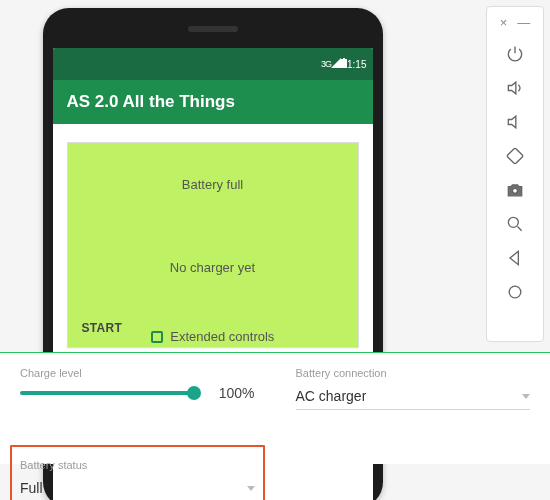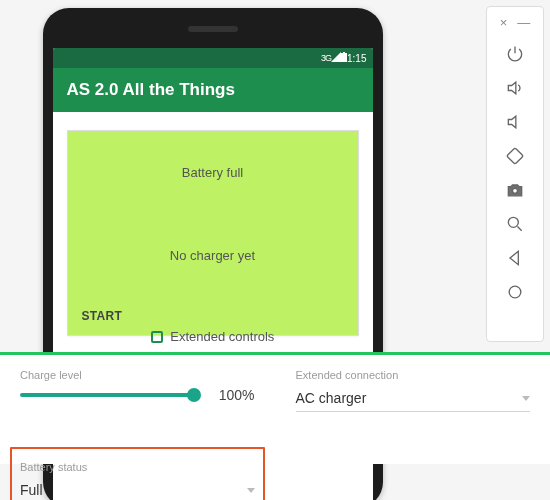--- a/index.html
+++ b/index.html
@@ -43,21 +43,21 @@
       border-radius: 3px;
     }
     .screen {
       background: #fff;
       width: 100%;
       height: 100%;
       border-radius: 2px;
       overflow: hidden;
     }
     .statusbar {
-      height: 20px;
+      height: 32px;
       background: #1b6b42;
       color: #fff;
       font-size: 10px;
       display: flex;
       justify-content: flex-end;
       align-items: center;
       gap: 0;
       padding: 0 6px;
     }
     .statusbar .sig { font-size: 9px; letter-spacing: -1px; }
@@ -150,21 +150,21 @@
       cursor: pointer;
     }
     .tbtn svg { width: 20px; height: 20px; stroke: #666; fill: none; stroke-width: 1.6; }
     .tbtn.camera svg { fill: #6f6f6f; }
     .tbtn.rotate svg { fill: none; }
 
     
     .panel {
       height: 112px;
       background: #fff;
-      border-top: 3px solid #22c55e;
+      border-top: 1px solid #22c55e;
       padding: 14px 20px 10px 20px;
       display: grid;
       grid-template-columns: 1fr 1fr;
       column-gap: 30px;
       row-gap: 18px;
       position: relative;
       gap: 41px;
     }
     .field-label {
       font-size: 11px;
@@ -312,21 +312,21 @@
     <div class="field-label">Charge level</div>
     <div class="slider-row">
       <div class="slider">
           <div class="thumb"></div>
         </div>
       <div class="slider-val">100%</div>
     </div>
   </div>
 
   <div>
-    <div class="field-label">Extended connection</div>
+    <div class="field-label">Battery connection</div>
     <div class="field-value">
       <span>AC charger</span>
       <span class="caret"></span>
     </div>
   </div>
 
 
   <div class="highlight">
     <div>
       <div class="field-label">Battery status</div>

